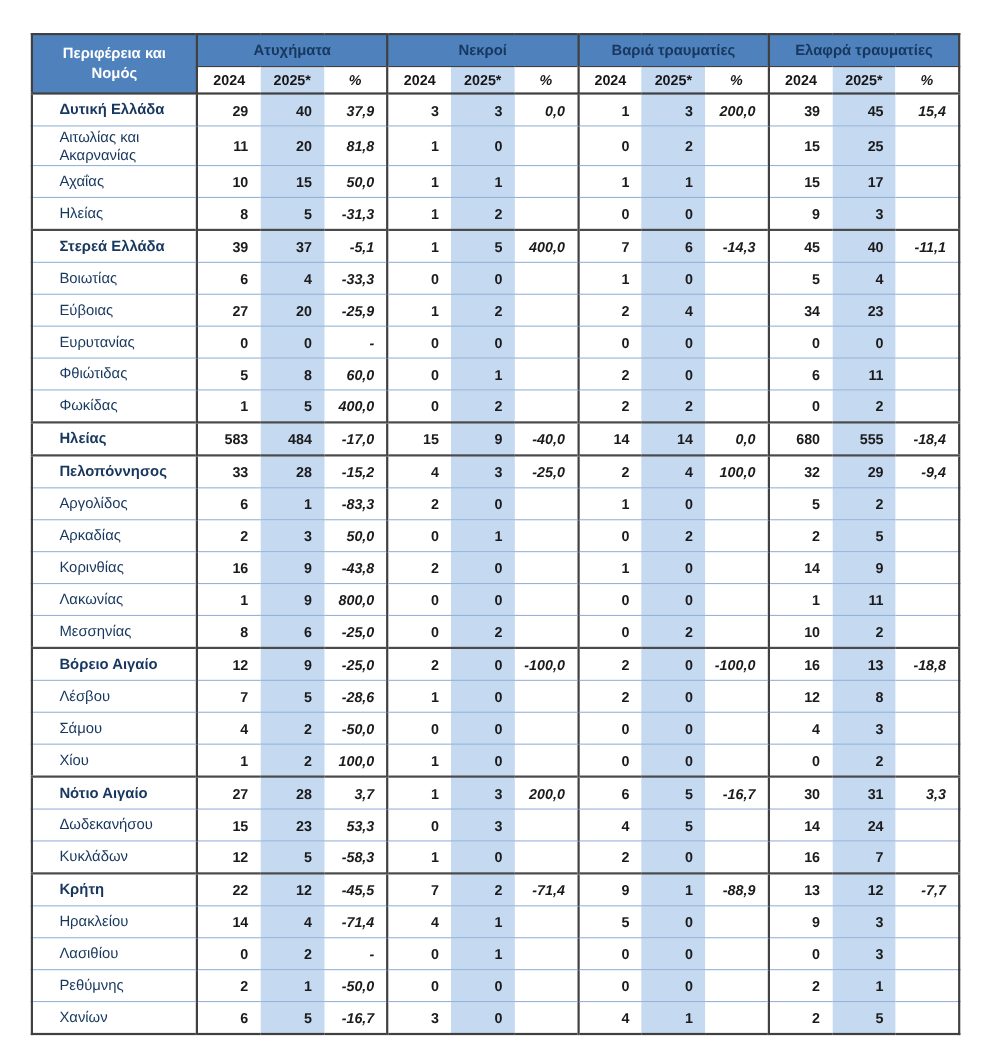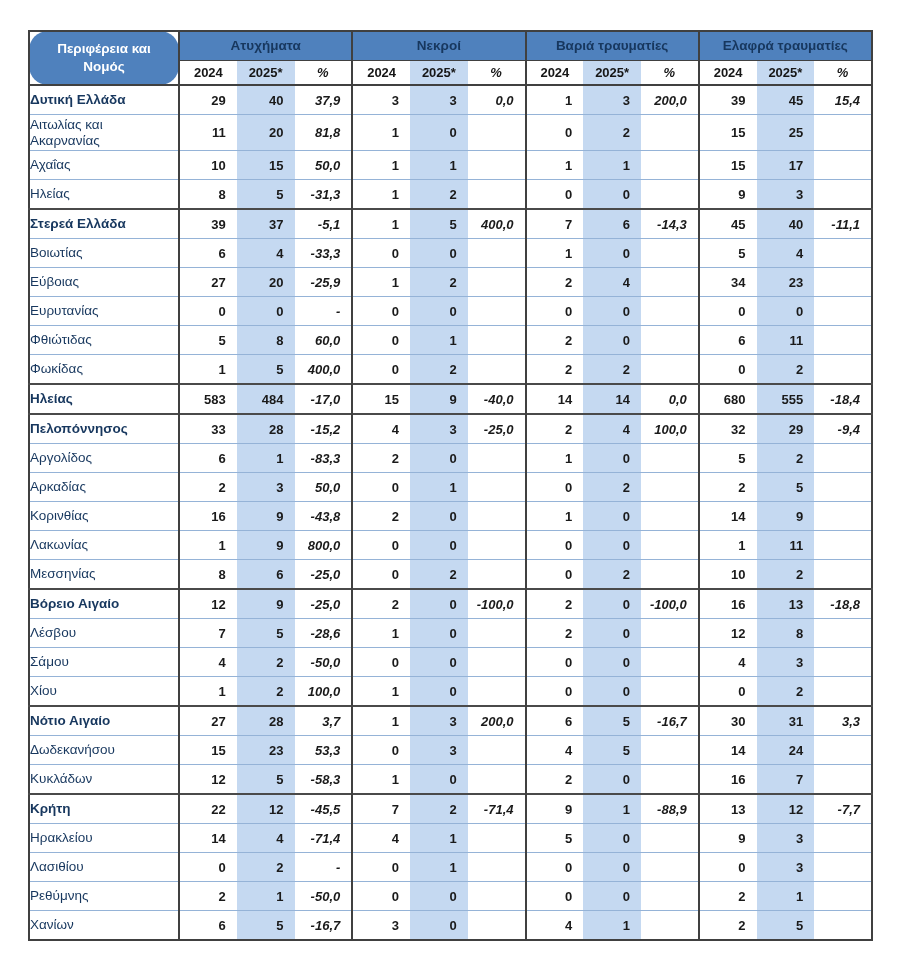--- a/index.html
+++ b/index.html
@@ -21,21 +21,20 @@
     border-collapse:collapse; width:845px; table-layout:fixed;
     border:2px solid #404040;
   }
   col.c-label { width:150px; }
   
   th { font-size:13.5px; padding:2px 6px; }
   th.corner {
     background:#4F81BD; color:#ffffff; font-weight:bold;
     border-right:2px solid #404040; border-bottom:2px solid #404040;
     line-height:1.35;
-    border-radius:19px;
   }
   tr.grouprow { height:29px; }
   tr.subrow   { height:25px; }
   th.group {
     background:#4F81BD; color:#17375E; font-weight:bold;
     border-bottom:1px solid #404040;
   }
   th.group.gend { border-right:2px solid #404040; }
   th.sh {
     background:#ffffff; color:#161616; font-weight:bold;
@@ -43,21 +42,21 @@
     border-bottom:2px solid #404040;
   }
   th.sh.y25 { background:#C5D9F1; }
   th.sh.pct { font-style:italic; }
   th.sh.gend { border-right:2px solid #404040; }
   
   td { font-size:13px; height:24px; padding:2px 6px; }
   td.label {
     text-align:left; color:#17375E; font-weight:normal;
     border-right:2px solid #404040; font-size:13.5px;
-    padding-left:0; line-height:1.15;
+    padding-left:24px; line-height:1.15;
   }
   td.num {
     text-align:right; font-weight:bold; color:#1a1a1a;
     padding-right:11px;
   }
   td.y25 { background:#C5D9F1; }
   td.pct { font-style:italic; }
   td.gend { border-right:2px solid #404040; }
   tbody tr td { border-top:1px solid #95B3D7; }
   tbody tr.region td { border-top:2px solid #4a4a4a; }

